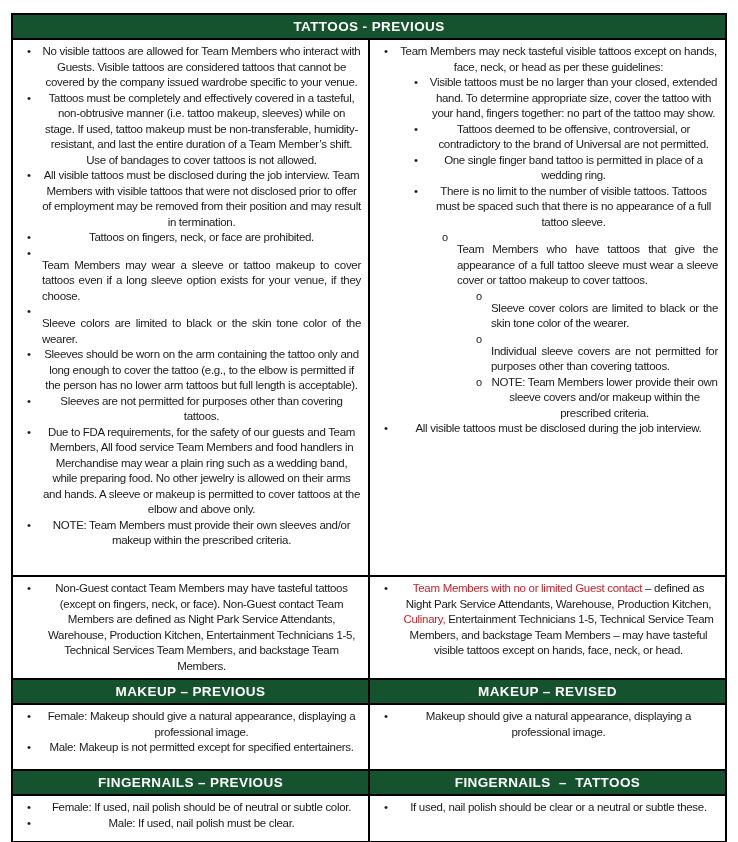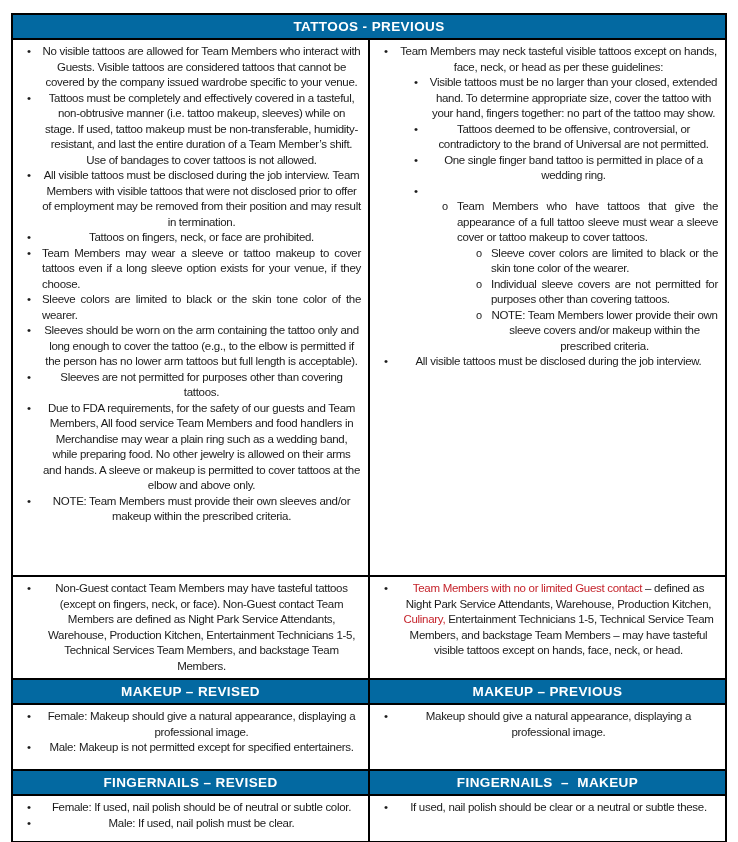--- a/index.html
+++ b/index.html
@@ -8,41 +8,41 @@
     font-family:"Liberation Sans", sans-serif;
     -webkit-font-smoothing:antialiased;
   }
   .doc {
     position:absolute; left:11px; top:13px; width:716px;
     border:2px solid #000; box-sizing:border-box; background:#fff;
   }
   .row { display:flex; align-items:stretch; }
   .row + .row { border-top:2px solid #000; }
   .hcell {
-    flex:1; background:#0369a1; color:#fff; font-weight:bold;
+    flex:1; background:#14532d; color:#fff; font-weight:bold;
     font-size:13.5px; line-height:17px; text-align:center;
     padding:3px 2px 3px 2px; letter-spacing:0.4px; white-space:pre-wrap;
   }
   .hcell + .hcell { border-left:2px solid #000; }
   .cell {
     flex:1; padding:4px 5px 4px 6px; box-sizing:border-box; background:#fff;
   }
   .cell + .cell { border-left:2px solid #000; }
   .item {
     display:flex; font-size:11.5px; line-height:15.5px;
     color:#1b1b1b; letter-spacing:-0.3px;
   }
   .lvl1 { padding-left:8px; }
   .lvl2 { padding-left:38px; }
   .lvl3 { padding-left:66px; }
   .lvl4 { padding-left:100px; }
   .bullet { flex:none; width:15px; }
   .bullet.circle { font-size:11px; }
   .text { flex:1; padding-right:2px;text-align:center; }
-  .text.justify { text-align:justify; }
+  .text.justify { text-align:justify;margin-top:12px; }
   .red { color:#C5232B; }
 </style>
 </head>
 <body>
 
 <div class="doc">
     <div class="row">
       <div class="hcell">TATTOOS - PREVIOUS</div>
     </div>
     <div class="row" style="min-height: 535px;">
@@ -100,20 +100,21 @@
         <div class="item lvl2">
           <span class="bullet">•</span>
           <span class="text">Tattoos deemed to be offensive, controversial, or contradictory to the brand of Universal are not permitted.</span>
         </div>
         <div class="item lvl2">
           <span class="bullet">•</span>
           <span class="text">One single finger band tattoo is permitted in place of a wedding ring.</span>
         </div>
         <div class="item lvl2">
           <span class="bullet">•</span>
+          <span class="text">There is no limit to the number of visible tattoos. Tattoos must be spaced such that there is no appearance of a full tattoo sleeve.</span>
         </div>
         <div class="item lvl3">
           <span class="bullet circle">o</span>
           <span class="text justify">Team Members who have tattoos that give the appearance of a full tattoo sleeve must wear a sleeve cover or tattoo makeup to cover tattoos.</span>
         </div>
         <div class="item lvl4">
           <span class="bullet circle">o</span>
           <span class="text justify">Sleeve cover colors are limited to black or the skin tone color of the wearer.</span>
         </div>
         <div class="item lvl4">
@@ -138,44 +139,44 @@
         </div>
       </div>
       <div class="cell">
         <div class="item lvl1">
           <span class="bullet">•</span>
           <span class="text"><span class="red">Team Members with no or limited Guest contact</span><span> – defined as Night Park Service Attendants, Warehouse, Production Kitchen, </span><span class="red">Culinary,</span><span> Entertainment Technicians 1-5, Technical Service Team Members, and backstage Team Members – may have tasteful visible tattoos except on hands, face, neck, or head.</span></span>
         </div>
       </div>
     </div>
     <div class="row">
+      <div class="hcell">MAKEUP – PREVIOUS</div>
       <div class="hcell">MAKEUP – REVISED</div>
-      <div class="hcell">MAKEUP – PREVIOUS</div>
     </div>
     <div class="row" style="min-height: 64px;">
       <div class="cell">
         <div class="item lvl1">
           <span class="bullet">•</span>
           <span class="text">Female: Makeup should give a natural appearance, displaying a professional image.</span>
         </div>
         <div class="item lvl1">
           <span class="bullet">•</span>
           <span class="text">Male: Makeup is not permitted except for specified entertainers.</span>
         </div>
       </div>
       <div class="cell">
         <div class="item lvl1">
           <span class="bullet">•</span>
           <span class="text">Makeup should give a natural appearance, displaying a professional image.</span>
         </div>
       </div>
     </div>
     <div class="row">
-      <div class="hcell">FINGERNAILS – REVISED</div>
-      <div class="hcell">FINGERNAILS  –  MAKEUP</div>
+      <div class="hcell">FINGERNAILS – PREVIOUS</div>
+      <div class="hcell">FINGERNAILS  –  TATTOOS</div>
     </div>
     <div class="row" style="min-height: 45px;">
       <div class="cell">
         <div class="item lvl1">
           <span class="bullet">•</span>
           <span class="text">Female: If used, nail polish should be of neutral or subtle color.</span>
         </div>
         <div class="item lvl1">
           <span class="bullet">•</span>
           <span class="text">Male: If used, nail polish must be clear.</span>

